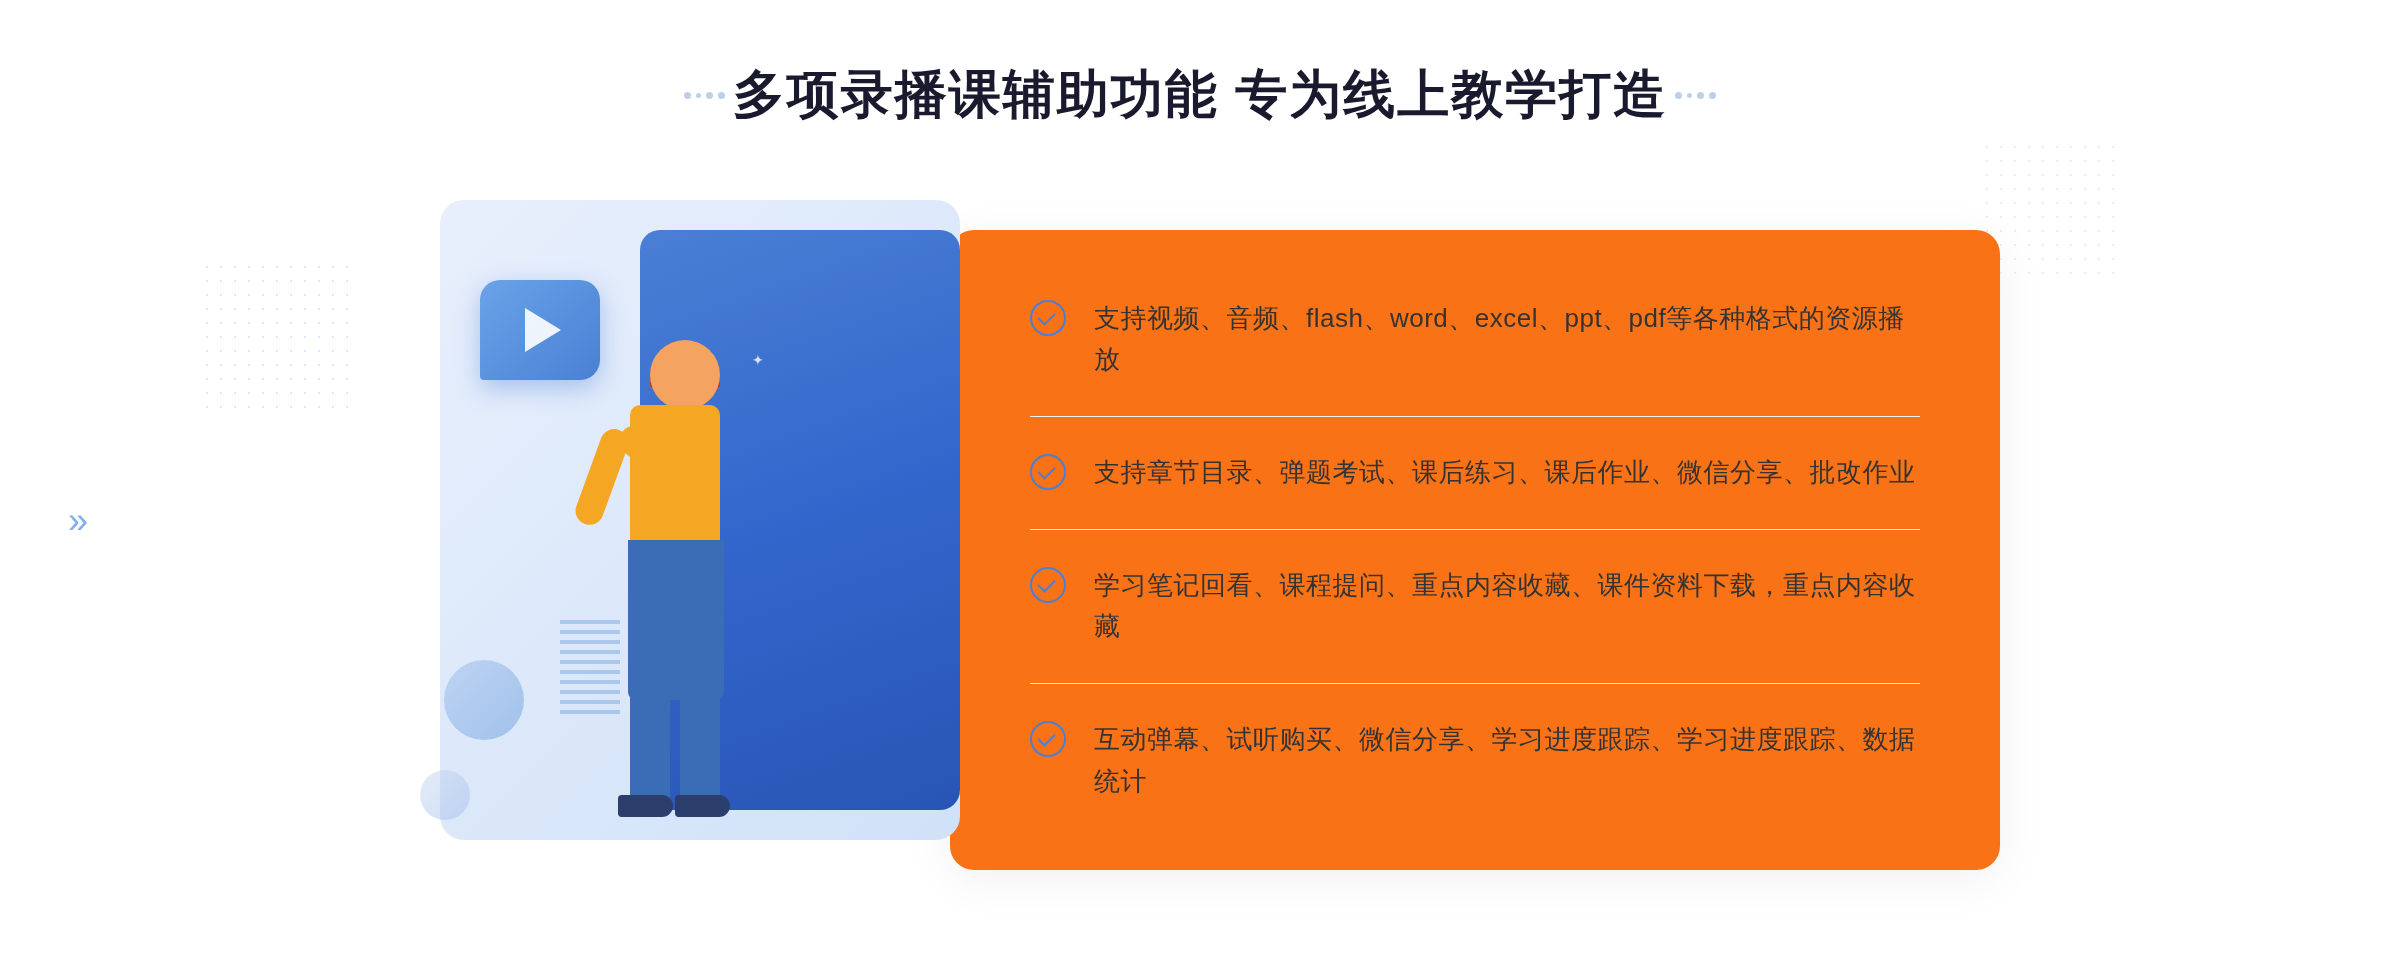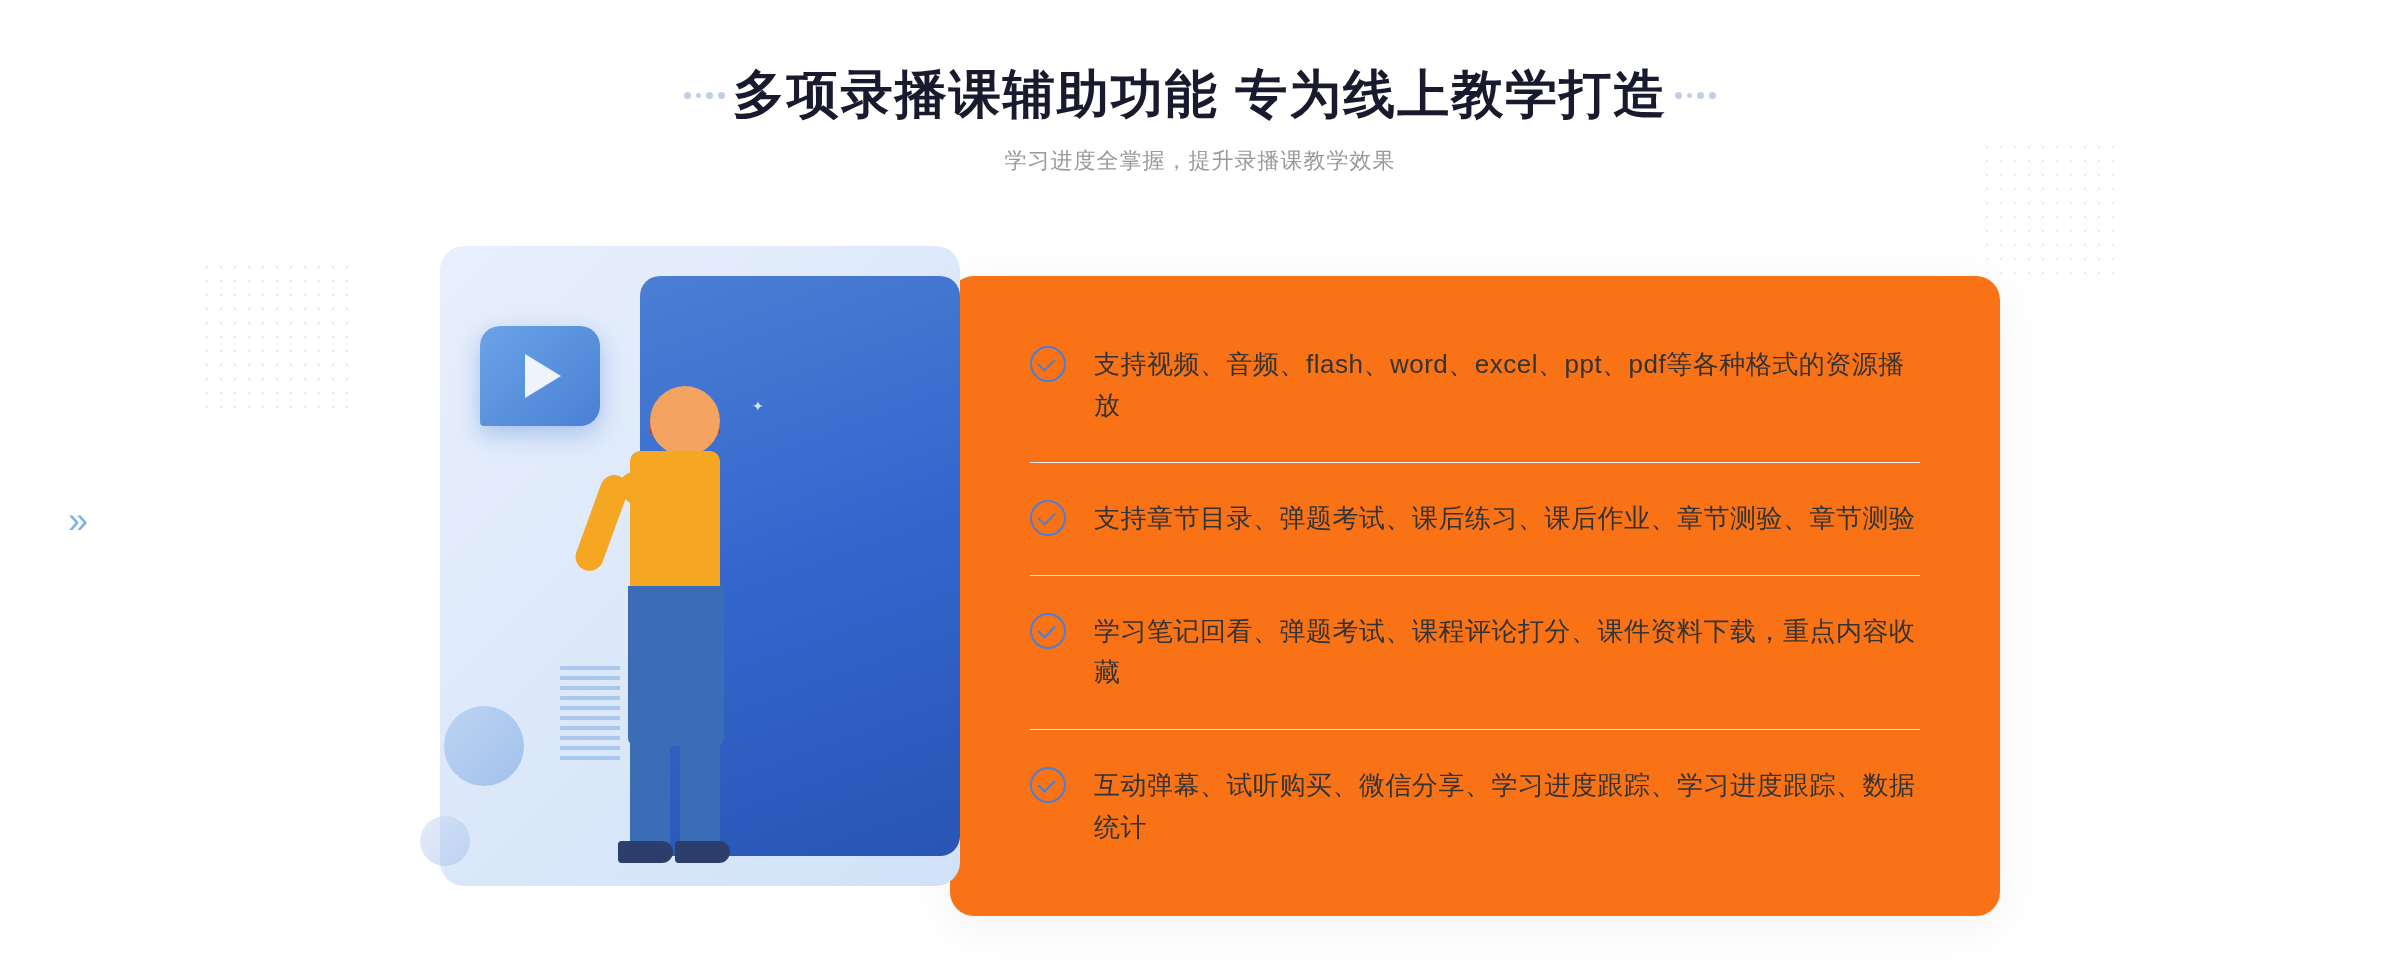--- a/index.html
+++ b/index.html
@@ -438,21 +438,20 @@
         <span></span>
       </div>
       <h1 class="main-title">多项录播课辅助功能 专为线上教学打造</h1>
       <div class="decorator-dots">
         <span></span>
         <span></span>
         <span></span>
         <span></span>
       </div>
     </div>
-    <p class="subtitle">学习进度全掌握，提升录播课教学效果</p>
   </div>
 
   <div class="content-area">
 
     <div class="illustration-panel">
       <div class="illus-bg-card"></div>
       <div class="illus-blue-card"></div>
 
       <div class="play-bubble">
         <div class="play-triangle"></div>
@@ -483,28 +482,28 @@
 
       <div class="feature-item">
         <div class="check-icon"></div>
         <span class="feature-text">支持视频、音频、flash、word、excel、ppt、pdf等各种格式的资源播放</span>
       </div>
 
       <div class="divider"></div>
 
       <div class="feature-item">
         <div class="check-icon"></div>
-        <span class="feature-text">支持章节目录、弹题考试、课后练习、课后作业、章节测验、章节测验</span>
+        <span class="feature-text">支持章节目录、弹题考试、课后练习、课后作业、微信分享、批改作业</span>
       </div>
 
       <div class="divider"></div>
 
       <div class="feature-item">
         <div class="check-icon"></div>
-        <span class="feature-text">学习笔记回看、弹题考试、课程评论打分、课件资料下载，重点内容收藏</span>
+        <span class="feature-text">学习笔记回看、课程提问、重点内容收藏、课件资料下载，重点内容收藏</span>
       </div>
 
       <div class="divider"></div>
 
       <div class="feature-item">
         <div class="check-icon"></div>
         <span class="feature-text">互动弹幕、试听购买、微信分享、学习进度跟踪、学习进度跟踪、数据统计</span>
       </div>
 
     </div>

